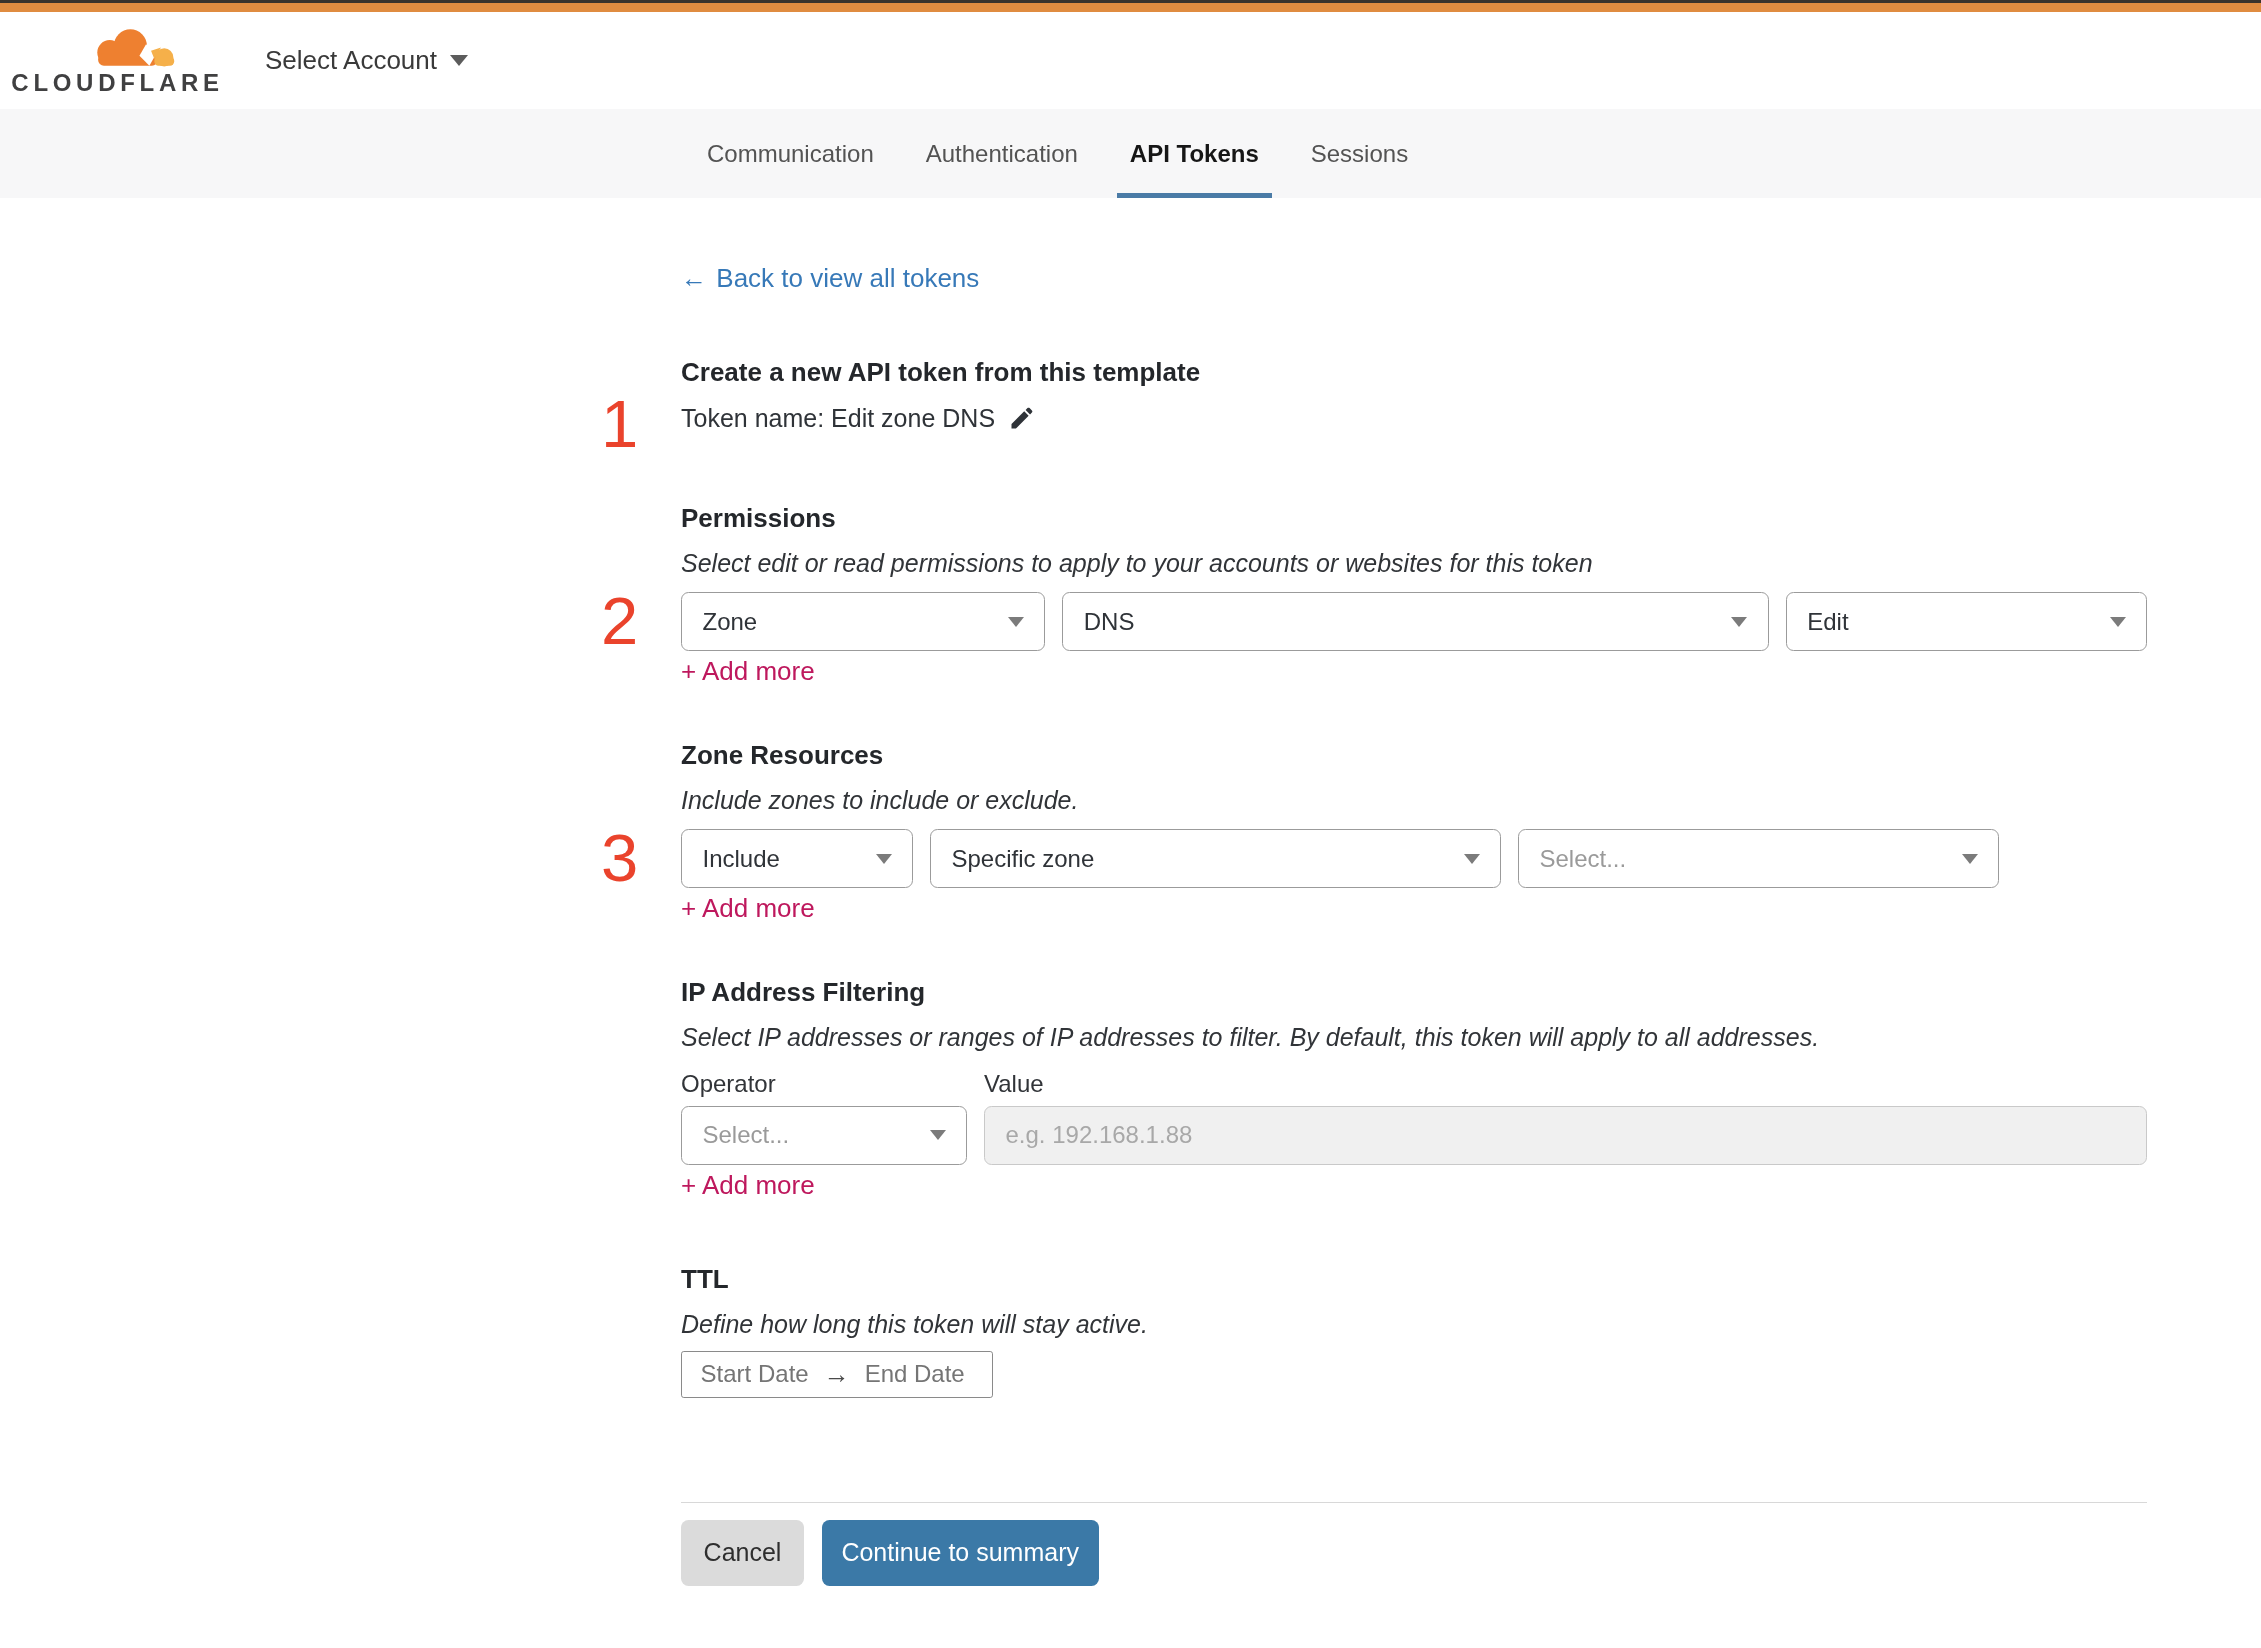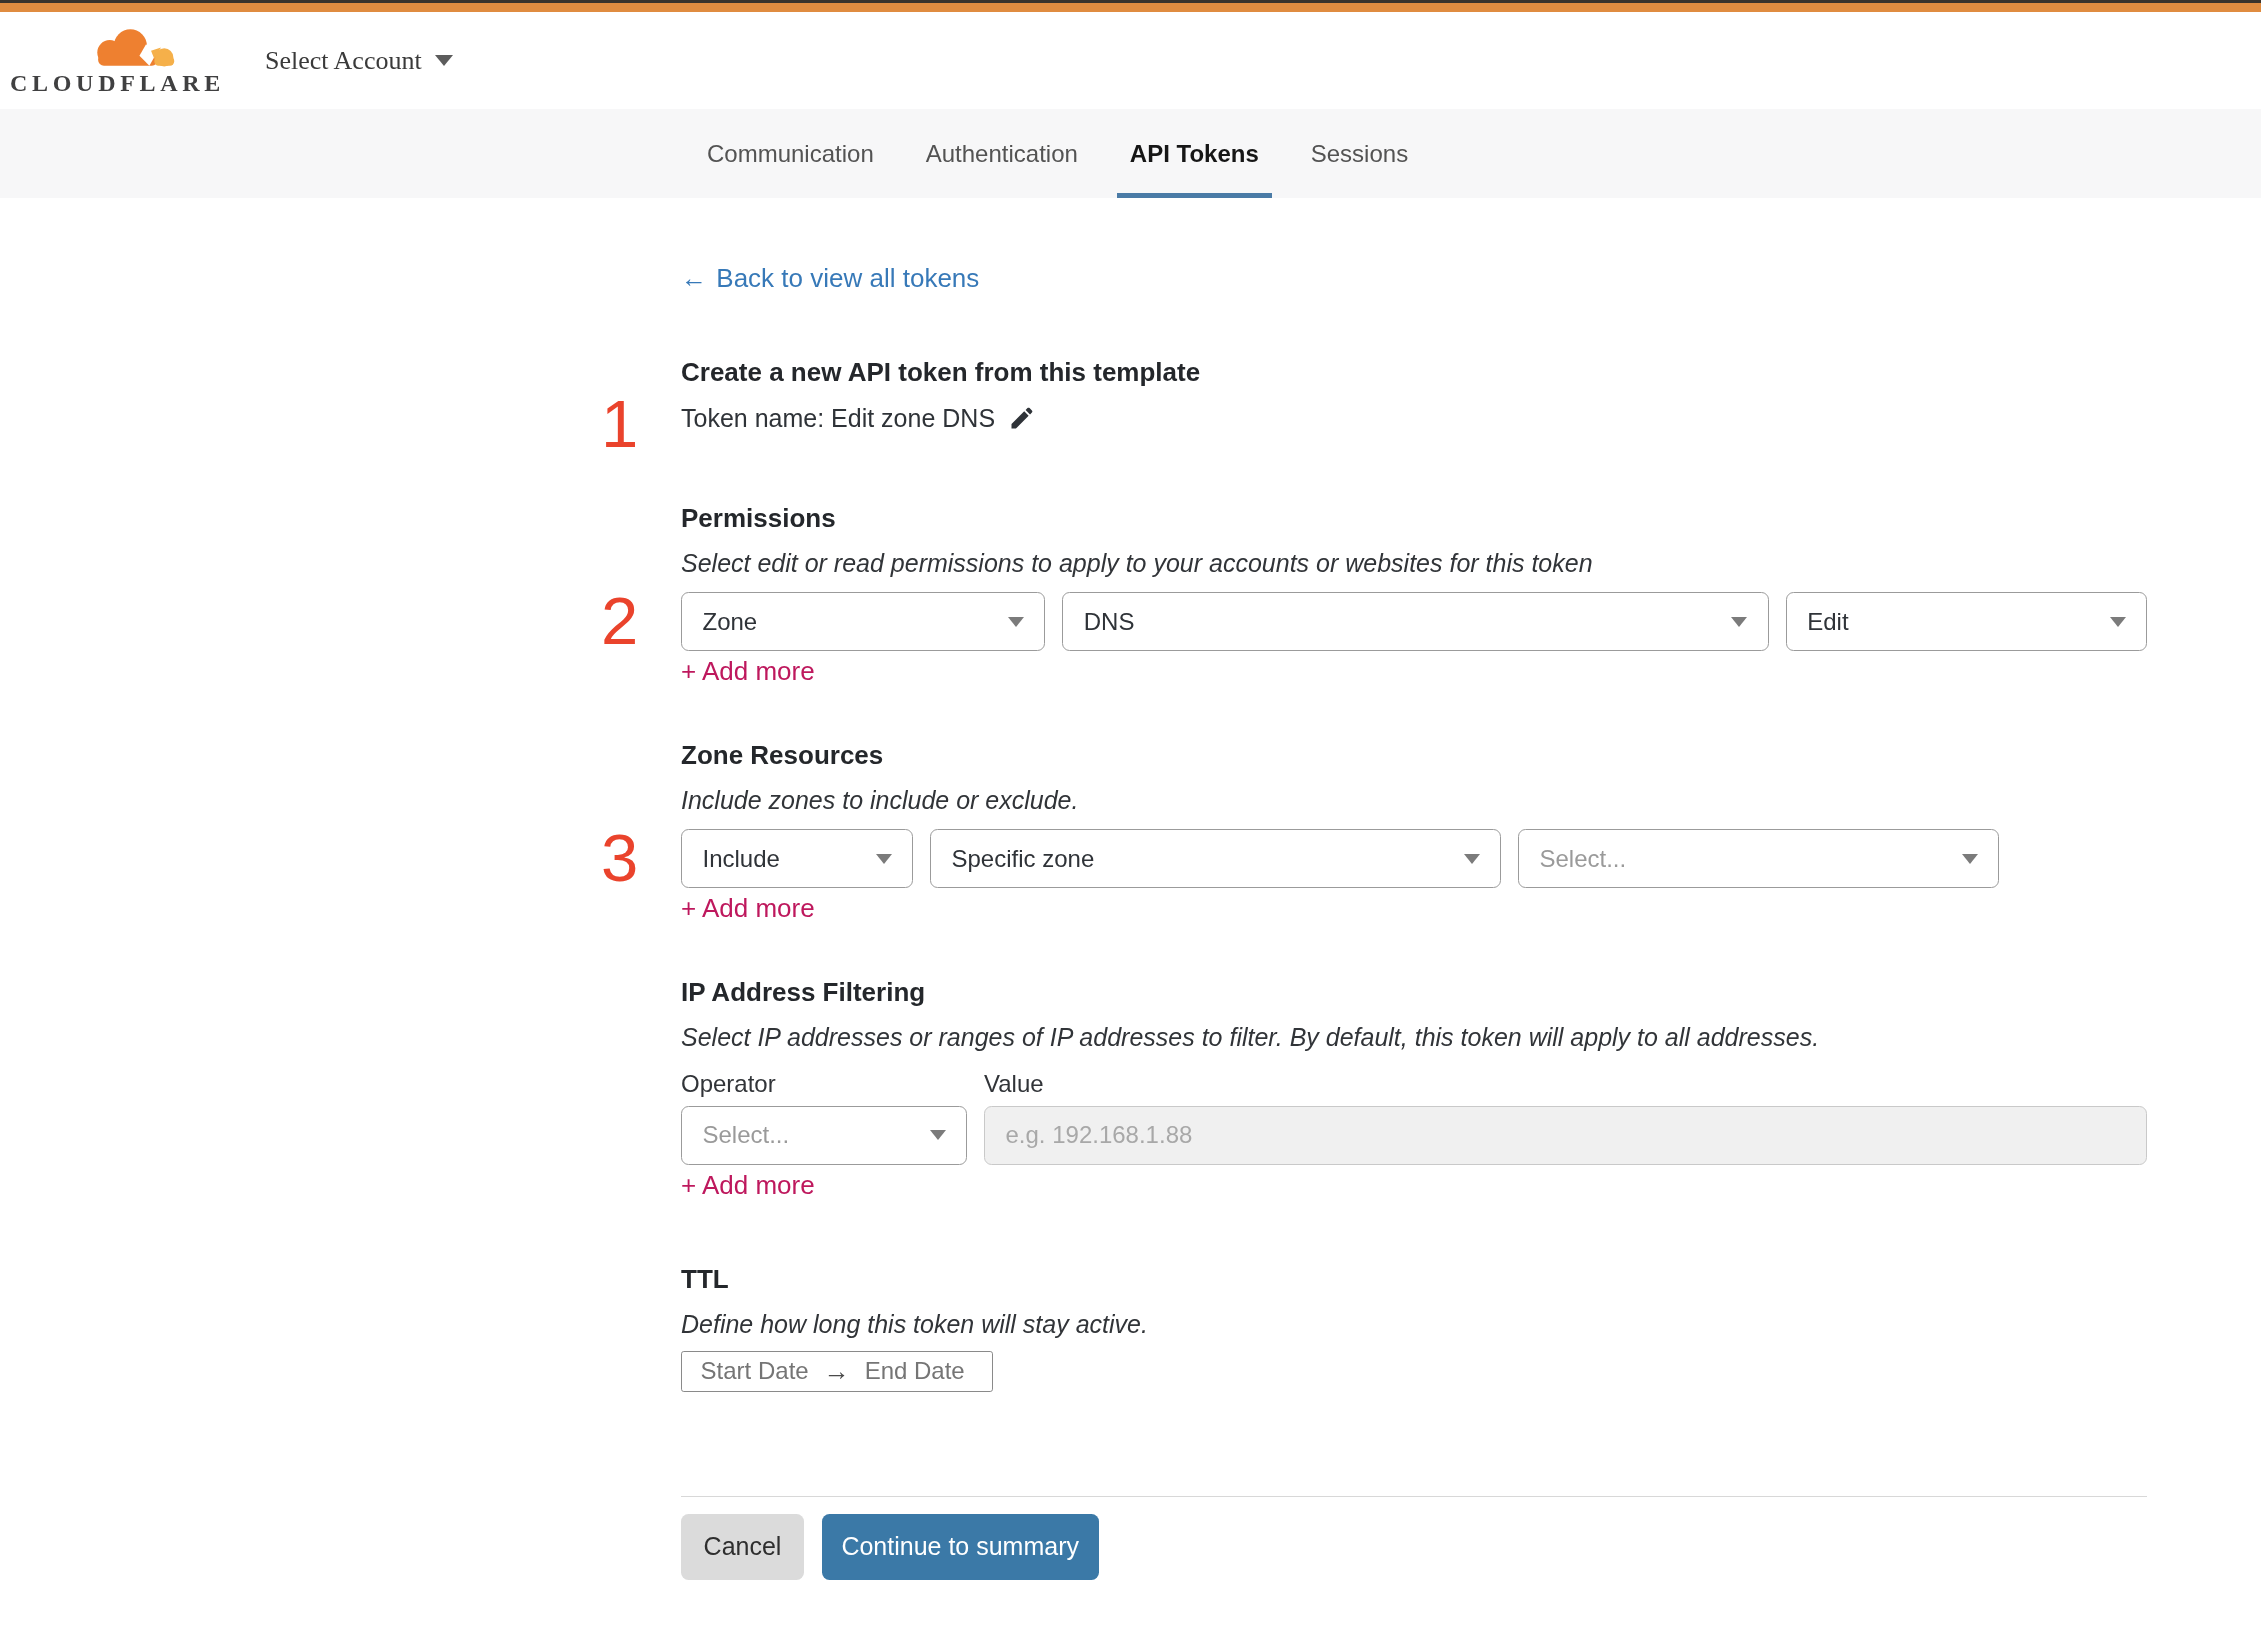--- a/index.html
+++ b/index.html
@@ -5,21 +5,21 @@
   html,body{margin:0;padding:0;background:#ffffff;}
   body{
     width:2262px;height:1648px;position:relative;overflow:hidden;
     font-family:"Liberation Sans","DejaVu Sans",sans-serif;
     -webkit-font-smoothing:antialiased;color:#313438;
   }
   
   .top-edge{height:2.8px;background:#3a332c;}
   .top-orange{height:9.3px;background:#e08c40;}
   
-  .header{height:97px;background:#fff;display:flex;align-items:center;padding-left:26px;font-family:Liberation Serif, serif;}
+  .header{height:97px;background:#fff;display:flex;align-items:center;padding-left:26px;}
   .logo{display:flex;flex-direction:column;align-items:center;width:183px;}
   .logo-cloud{width:101px;height:43px;margin-left:34px;margin-bottom:1.9px;}
   .logo-text{font-size:24px;font-weight:bold;color:#404041;letter-spacing:4.7px;line-height:1;}
   .account-select{display:flex;align-items:center;gap:13px;margin-left:56px;cursor:pointer;}
   .account-select .label{font-size:26px;color:#3a3a3a;}
   .caret{width:0;height:0;border-left:9.3px solid transparent;border-right:9.3px solid transparent;border-top:11.2px solid #5c5c5c;}
   
   .tabband{height:89px;background:#f7f7f8;display:flex;align-items:stretch;padding-left:707px;}
   .tab{display:flex;align-items:center;font-size:24px;color:#535353;margin-right:52px;position:relative;cursor:pointer;white-space:nowrap;}
   .tab.active{color:#161616;font-weight:bold;}
@@ -41,21 +41,21 @@
   .w-include{width:232px;} .w-spec{width:571px;} .w-sel3{width:481px;}
   .w-op{width:286px;}
   .addmore{margin-top:5px;font-size:26px;color:#be185d;cursor:pointer;display:inline-block;}
   .mt-section{margin-top:52px;}
   .mt-section-lg{margin-top:67px;}
   .labels-row{display:flex;margin-top:17px;font-size:24px;color:#313438;}
   .labels-row .lab1{width:303px;}
   .value-input{box-sizing:border-box;flex:1;height:59px;background:#f0f0f0;border:1.9px solid #c9c9c9;border-radius:7.5px;
       padding:0 20.5px;font-size:24px;color:#6f6f6f;font-family:"Liberation Sans","DejaVu Sans",sans-serif;}
   .value-input::placeholder{color:#a8a8a8;opacity:1;}
-  .ttl-box{box-sizing:border-box;margin-top:11.2px;width:312px;height:41px;border:1.9px solid #8a8a8a;border-radius:2.8px;
+  .ttl-box{box-sizing:border-box;margin-top:11.2px;width:312px;height:47px;border:1.9px solid #8a8a8a;border-radius:2.8px;
       display:flex;align-items:center;gap:15px;padding:0 18.6px;font-size:24px;color:#757575;cursor:pointer;}
   .ttl-arrow{color:#4a4a4a;font-size:26px;}
   .divider{margin-top:104px;border-top:1.9px solid #d8d8d8;width:1466px;}
   .footer-btns{margin-top:17px;display:flex;gap:17.7px;padding-bottom:9.3px;}
   .btn{box-sizing:border-box;height:66px;border:none;border-radius:7.5px;font-size:25px;cursor:pointer;
        font-family:"Liberation Sans","DejaVu Sans",sans-serif;display:flex;align-items:center;justify-content:center;}
   .btn-cancel{width:123px;background:#dbdbdb;color:#2e2e2e;}
   .btn-primary{width:277px;background:#3b79a7;color:#ffffff;}
   .step-num{position:absolute;left:-80px;font-size:67px;line-height:1;color:#ea432c;font-weight:400;}
   .num1{top:-11.2px;} .numrow{top:-5.6px;}

